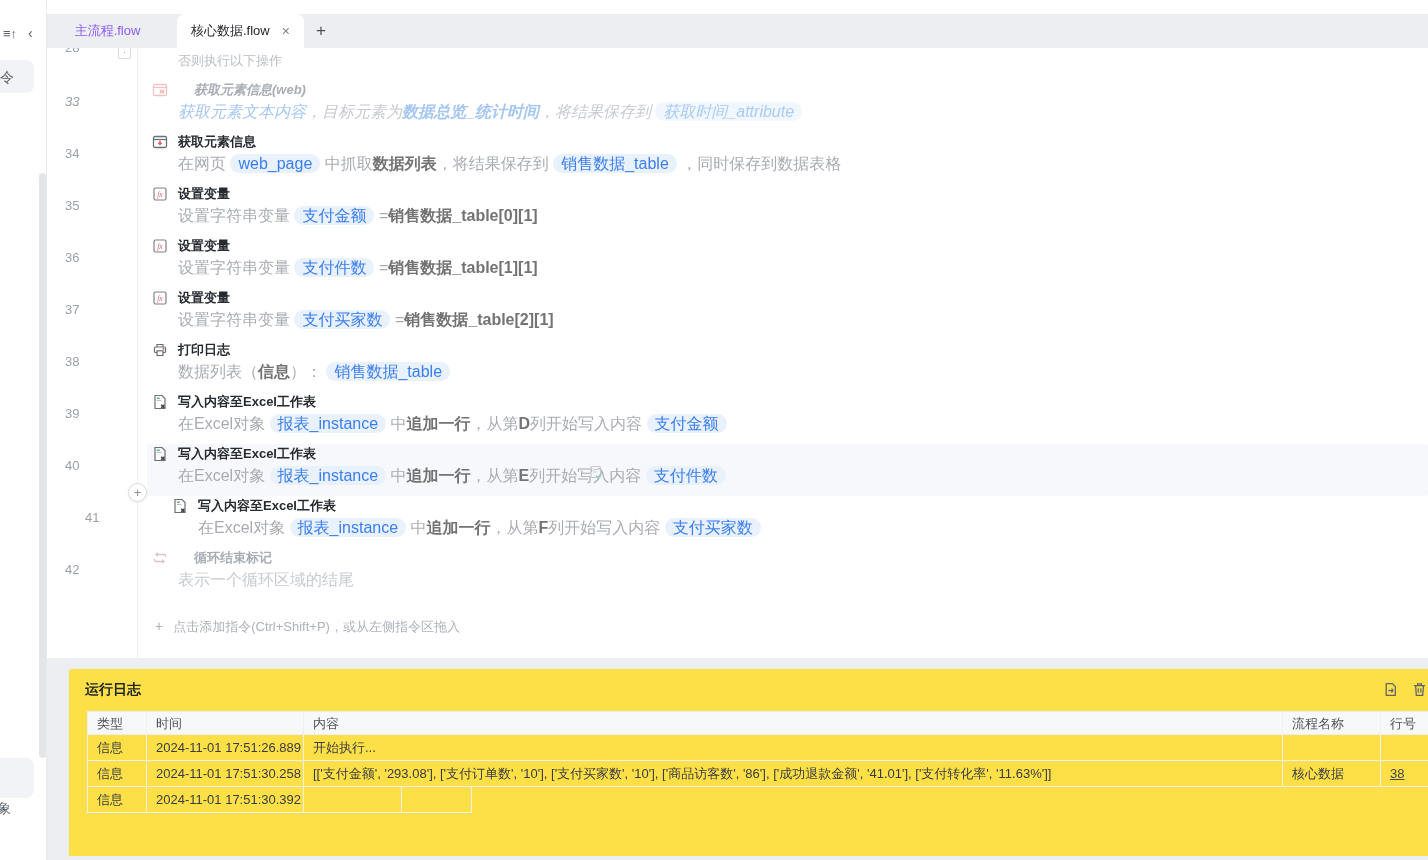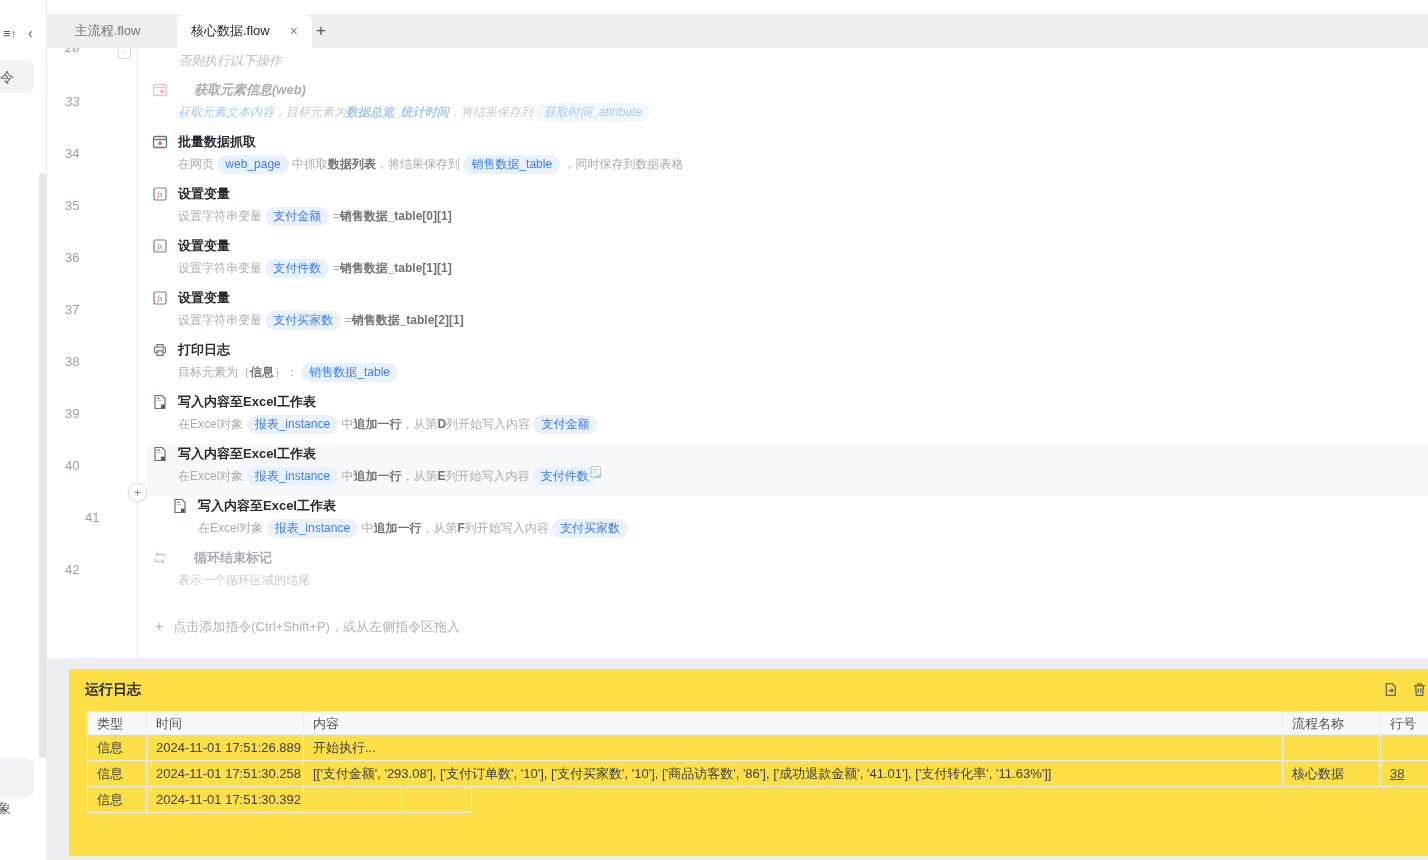--- a/index.html
+++ b/index.html
@@ -10,48 +10,48 @@
   #sidebar { position:absolute; left:0; top:0; width:47px; height:860px; background:#fff;
     border-right:1px solid #e7e9ec; z-index:30; }
   .sb-icon { position:absolute; color:#5b6168; font-size:13px; }
   .sb-sel { position:absolute; left:-12px; width:46px; height:33px; background:#f1f3f6; border-radius:8px; }
   #sb-scroll { position:absolute; left:39px; top:173px; width:7px; height:585px; background:#e3e5e8; border-radius:4px; }
 
   
   #topstrip { position:absolute; left:47px; top:0; width:1381px; height:14px; background:#fff; }
   #tabbar { position:absolute; left:47px; top:14px; width:1381px; height:34px; background:#eceef1; }
   .tab-inactive { position:absolute; left:13px; top:0; width:95px; height:34px; line-height:34px;
-    text-align:center; font-size:13px; color:#737373; cursor:pointer; }
+    text-align:center; font-size:13px; color:#8b5cf6; cursor:pointer; }
   .tab-active { position:absolute; left:130px; top:0; height:34px; background:#fff;
-    border-radius:8px 8px 0 0; display:flex; align-items:center; padding:0 14px; gap:20px; }
+    border-radius:8px 8px 0 0; display:flex; align-items:center; padding:0 14px; gap:12px; }
   .tab-active .lbl { font-size:13px; color:#23262b; }
   .tab-close { font-size:14px; color:#7d838b; cursor:pointer; line-height:1; }
   .tab-add { position:absolute; left:264px; top:7px; width:20px; height:20px; text-align:center;
     line-height:20px; font-size:17px; color:#4e5358; cursor:pointer; }
 
   
   #editor { position:absolute; left:47px; top:48px; width:1381px; height:610px; background:#fff; overflow:hidden; }
   #gutter-line { position:absolute; left:90px; top:0; width:1px; height:610px; background:#eceef0; }
   .step { position:absolute; left:0; right:0; height:52px; }
   .step .num { position:absolute; left:18px; top:16px; font-size:13px; color:#9aa0a7; }
   .step .sicon { position:absolute; left:105px; top:4px; width:16px; height:16px; }
   .step .title { position:absolute; left:131px; top:3px; font-size:13px; font-weight:700; color:#272b31; white-space:nowrap; }
   .step .title.faded { color:#a8adb5;margin-left:16px; }
-  .step .desc { position:absolute; left:131px; top:24px; font-size:12px; white-space:nowrap; line-height:20px; }
+  .step .desc { position:absolute; left:131px; top:24px; font-size:16px; white-space:nowrap; line-height:20px; }
   .hlbg { position:absolute; left:100px; right:0; top:2px; height:52px; background:#f6f8fb; border-radius:2px; }
   .chk { position:absolute; left:541px; top:22px; width:16px; height:16px; }
   .seg-p  { color:#a8acb2; }
   .seg-b  { color:#737373; font-weight:700; }
   .seg-pill { background:#e9f1fd; color:#3a7ef0; border-radius:10px; padding:1px 8px; display:inline-block; line-height:17px; }
   .seg-lp { color:#c6cad0; }
   .seg-lb { color:#a5c7f2; }
   .seg-lbb{ color:#a5c7f2; font-weight:700; }
   .seg-lpill { background:#f1f7fe; color:#a9cbf4; border-radius:10px; padding:1px 8px; display:inline-block; line-height:17px; }
 
-  #partial-row { position:absolute; left:0; top:0; right:8px; height:26px;font-style:italic; }
+  #partial-row { position:absolute; left:0; top:0; right:8px; height:26px; }
   #partial-num { position:absolute; left:18px; top:-8px; font-size:13px; color:#9aa0a7; }
   #collapse-box { position:absolute; left:71px; top:-2px; width:13px; height:13px; border:1px solid #d5d8dc;
     border-radius:2px; background:#fff; color:#9aa0a7; font-size:9px; line-height:11px; text-align:center; cursor:pointer; }
   #partial-desc { position:absolute; left:131px; top:4px; font-size:13px; color:#b9bdc4; }
 
   #insert-btn { position:absolute; left:81px; top:435px; width:19px; height:19px; border:1px solid #d8dbdf;
     border-radius:50%; background:#fff; color:#8a9097; font-size:13px; line-height:17px; text-align:center;
     box-shadow:0 1px 3px rgba(0,0,0,.06); cursor:pointer; z-index:5; }
 
   #add-hint { position:absolute; left:108px; top:570px; height:20px; color:#aeb2b9; font-size:13px; cursor:pointer; }
@@ -117,21 +117,21 @@
         <div class="title faded">获取元素信息(web)</div>
         <div class="desc"><span class="seg-lb">获取元素文本内容</span><span class="seg-lp">，目标元素为</span><span class="seg-lbb">数据总览_统计时间</span><span class="seg-lp">，将结果保存到 </span><span class="seg-lpill">获取时间_attribute</span></div>
       </div>
       <div class="step" style="top: 82px;">
         <span class="num">34</span>
         <span class="sicon"><svg width="16" height="16" viewBox="0 0 16 16">
             <rect x="1.5" y="2.5" width="13" height="11" rx="1.5" fill="none" stroke="#6a7077" stroke-width="1.3"></rect>
             <line x1="1.5" y1="5.5" x2="14.5" y2="5.5" stroke="#6a7077" stroke-width="1.3"></line>
             <path d="M8 6.8 V10.2 M6.3 8.7 L8 10.4 L9.7 8.7" stroke="#e25b5b" stroke-width="1.4" fill="none"></path>
           </svg></span>
-        <div class="title">批量数据抓取</div>
+        <div class="title">获取元素信息</div>
         <div class="desc"><span class="seg-p">在网页 </span><span class="seg-pill">web_page</span><span class="seg-p"> 中抓取</span><span class="seg-b">数据列表</span><span class="seg-p">，将结果保存到 </span><span class="seg-pill">销售数据_table</span><span class="seg-p"> ，同时保存到数据表格</span></div>
       </div>
       <div class="step" style="top: 134px;">
         <span class="num">35</span>
         <span class="sicon"><svg width="16" height="16" viewBox="0 0 16 16">
             <rect x="2" y="2" width="12" height="12" rx="1.5" fill="none" stroke="#7c828a" stroke-width="1.2"></rect>
             <text x="8" y="10.8" font-size="7.5" font-style="italic" fill="#e25b5b" text-anchor="middle" font-family="serif">fx</text>
           </svg></span>
         <div class="title">设置变量</div>
         <div class="desc"><span class="seg-p">设置字符串变量 </span><span class="seg-pill">支付金额</span><span class="seg-p"> =</span><span class="seg-b">销售数据_table[0][1]</span></div>
@@ -156,21 +156,21 @@
       </div>
       <div class="step" style="top: 290px;">
         <span class="num">38</span>
         <span class="sicon"><svg width="16" height="16" viewBox="0 0 16 16">
             <path d="M5 5 V2.5 H11 V5" stroke="#6a7077" fill="none" stroke-width="1.2"></path>
             <rect x="2.5" y="5" width="11" height="5.5" rx="1" fill="none" stroke="#6a7077" stroke-width="1.2"></rect>
             <rect x="5" y="8.8" width="6" height="4.7" fill="#fff" stroke="#6a7077" stroke-width="1.2"></rect>
             <circle cx="11.4" cy="7" r="0.9" fill="#e25b5b"></circle>
           </svg></span>
         <div class="title">打印日志</div>
-        <div class="desc"><span class="seg-p">目标元素为（</span><span class="seg-b">信息</span><span class="seg-p">）： </span><span class="seg-pill">销售数据_table</span></div>
+        <div class="desc"><span class="seg-p">数据列表（</span><span class="seg-b">信息</span><span class="seg-p">）： </span><span class="seg-pill">销售数据_table</span></div>
       </div>
       <div class="step" style="top: 342px;">
         <span class="num">39</span>
         <span class="sicon"><svg width="16" height="16" viewBox="0 0 16 16">
             <path d="M3 1.5 H10 L13 4.5 V14.5 H3 Z" fill="none" stroke="#6a7077" stroke-width="1.2"></path>
             <path d="M4.8 4.2 H7.8" stroke="#54a96a" stroke-width="1.3"></path>
             <path d="M4.8 6.5 H9.5" stroke="#b9bec4" stroke-width="1"></path>
             <path d="M9.2 10.8 L12.4 14 M12.4 10.8 L9.2 14" stroke="#3c4047" stroke-width="1.5"></path>
           </svg></span>
         <div class="title">写入内容至Excel工作表</div>

